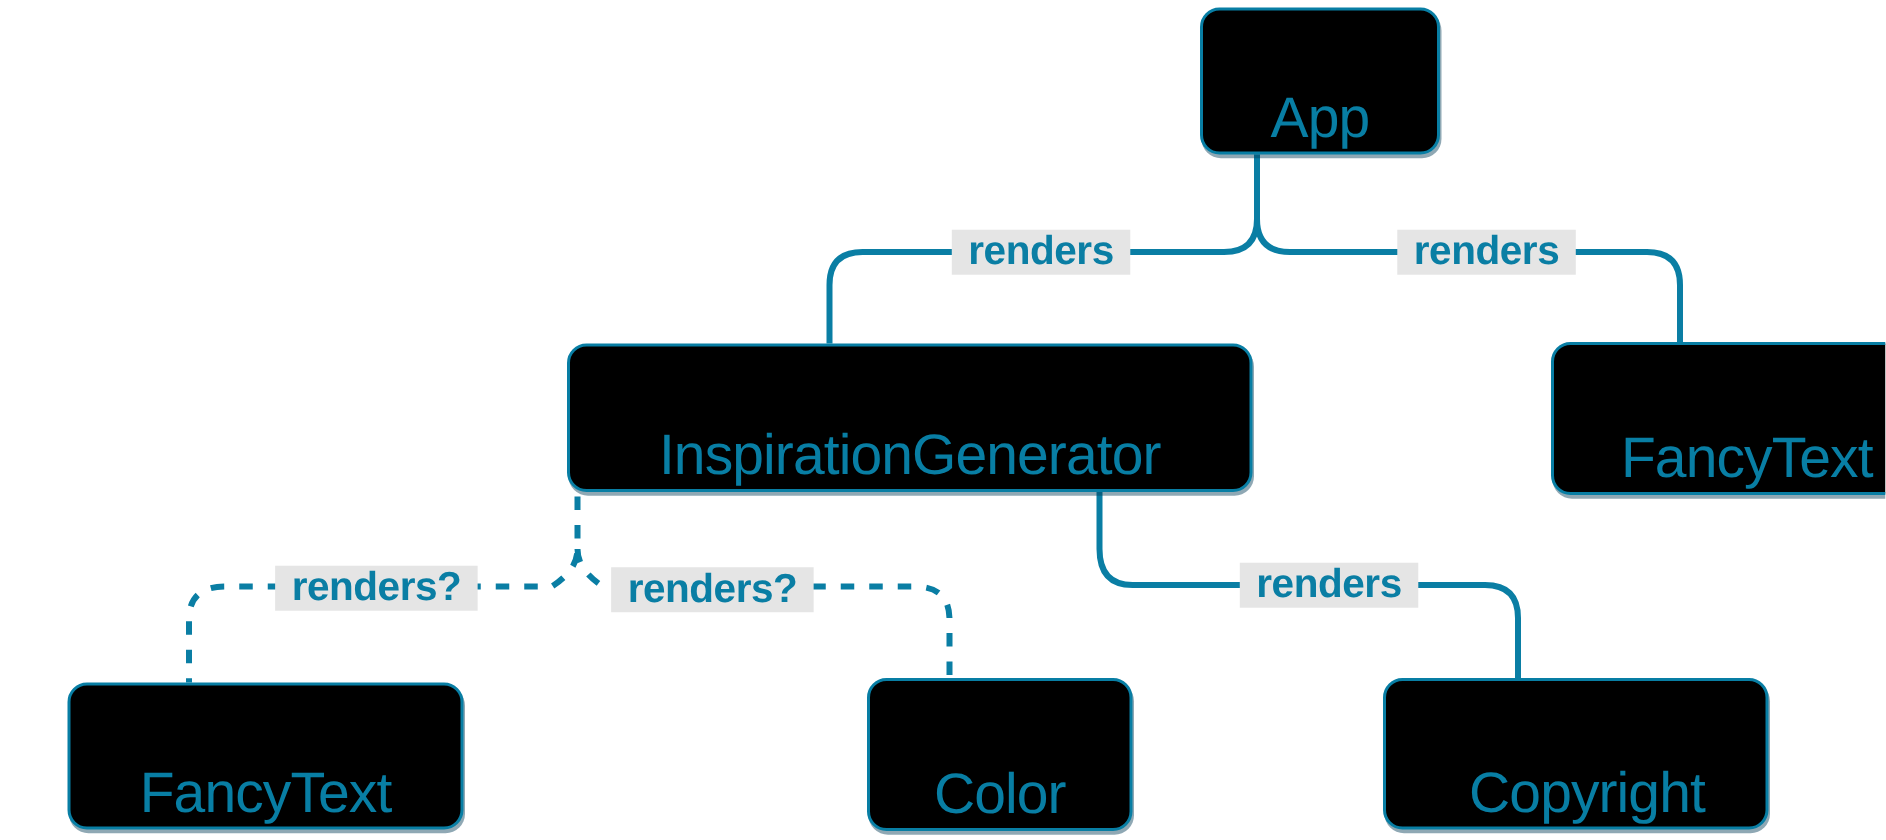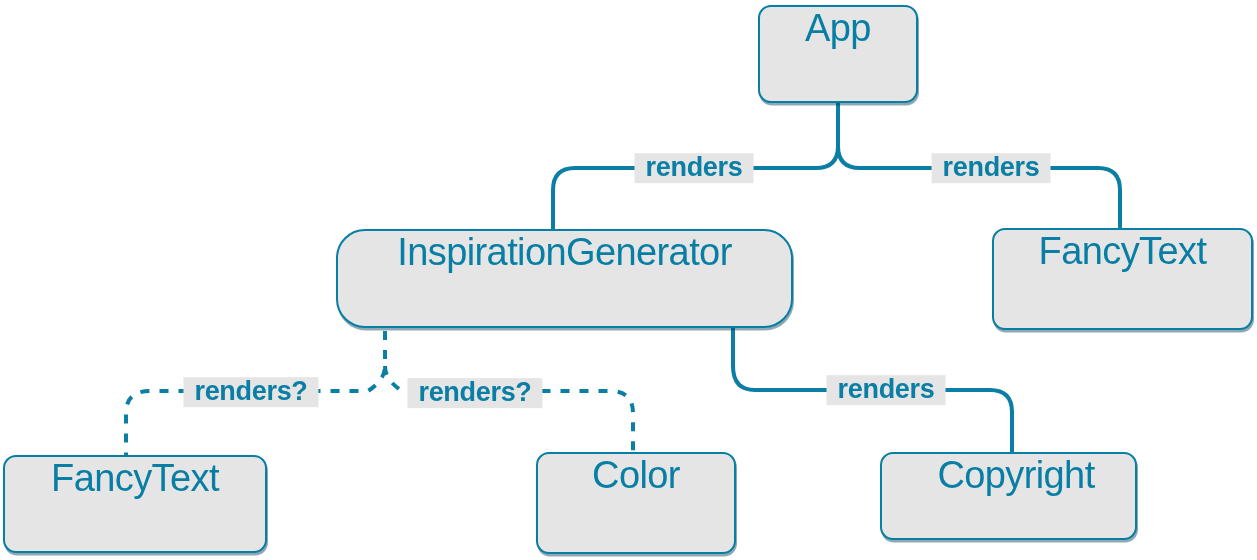--- a/index.html
+++ b/index.html
@@ -26,31 +26,32 @@
     fill: none;
     stroke-width: 4px;
   }
   svg.edge-layer path.dashed {
     stroke-dasharray: 9 10;
   }
   .node {
     position: absolute;
     box-sizing: border-box;
     display: flex;
-    align-items: flex-start;
+    align-items: flex-end;
     justify-content: center;
-    background: #e5e5e5;
+    background: #000000;
     border: 2.5px solid #087ea4;
     border-radius: 13px;
     box-shadow: 1px 2.5px 0 rgba(6, 62, 88, 0.45);
     color: #087ea4;
     font-size: 38px;
     font-weight: 500;
     letter-spacing: -0.6px;
     white-space: nowrap;
+    margin-left: 42px;
   }
   .edge-label {
     position: absolute;
     transform: translate(-50%, -50%);
     background: #e5e5e5;
     padding: 0 11px;
     color: #0a7ea4;
     font-size: 27px;
     font-weight: 700;
     letter-spacing: -0.3px;
@@ -66,33 +67,33 @@
       <path d="M838 103 V146 Q838 168 816 168 H575 Q553 168 553 190 V229" stroke="#0a7ea4"></path>
       <path d="M838 103 V146 Q838 168 860 168 H1098 Q1120 168 1120 190 V228" stroke="#0a7ea4"></path>
       <path d="M385 331 V366 Q385 380 368 391 H150 Q126 391 126 413 V455" stroke="#0a7ea4" class="dashed"></path>
       <path d="M385 366 Q385 380 402 391 H610 Q633 391 633 413 V452" stroke="#0a7ea4" class="dashed"></path>
       <path d="M733 328 V366 Q733 390 755 390 H990 Q1012 390 1012 412 V452" stroke="#0a7ea4"></path>
     </svg>
 
 <div class="node" style="left: 758px; top: 5px; width: 160px; height: 98px;">
       <span>App</span>
     </div>
-    <div class="node" style="left: 336px; top: 229px; width: 457px; height: 99px; border-radius: 29px;">
+    <div class="node" style="left: 336px; top: 229px; width: 457px; height: 99px;">
       <span>InspirationGenerator</span>
     </div>
     <div class="node" style="left: 992px; top: 228px; width: 261px; height: 102px;">
       <span>FancyText</span>
     </div>
     <div class="node" style="left: 3px; top: 455px; width: 264px; height: 98px;">
       <span>FancyText</span>
     </div>
-    <div class="node" style="left: 536px; top: 452px; width: 200px; height: 102px;">
+    <div class="node" style="left: 536px; top: 452px; width: 177px; height: 102px;">
       <span>Color</span>
     </div>
-    <div class="node" style="left: 880px; top: 452px; width: 257px; height: 88px; padding-left: 15px;">
+    <div class="node" style="left: 880px; top: 452px; width: 257px; height: 101px; padding-left: 15px;">
       <span>Copyright</span>
     </div>
     <div class="edge-label" style="left: 694px; top: 168px;">renders</div>
     <div class="edge-label" style="left: 991px; top: 168px;">renders</div>
     <div class="edge-label" style="left: 251px; top: 392px;">renders?</div>
     <div class="edge-label" style="left: 475px; top: 393px;">renders?</div>
     <div class="edge-label" style="left: 886px; top: 390px;">renders</div>
   </div>
 
 </body></html>

